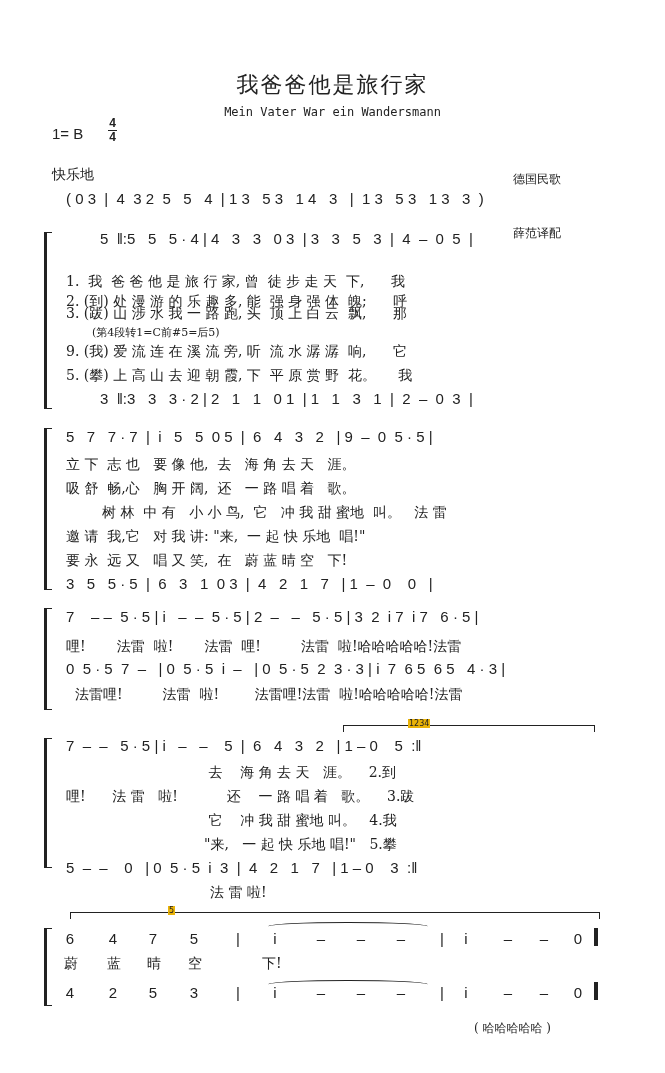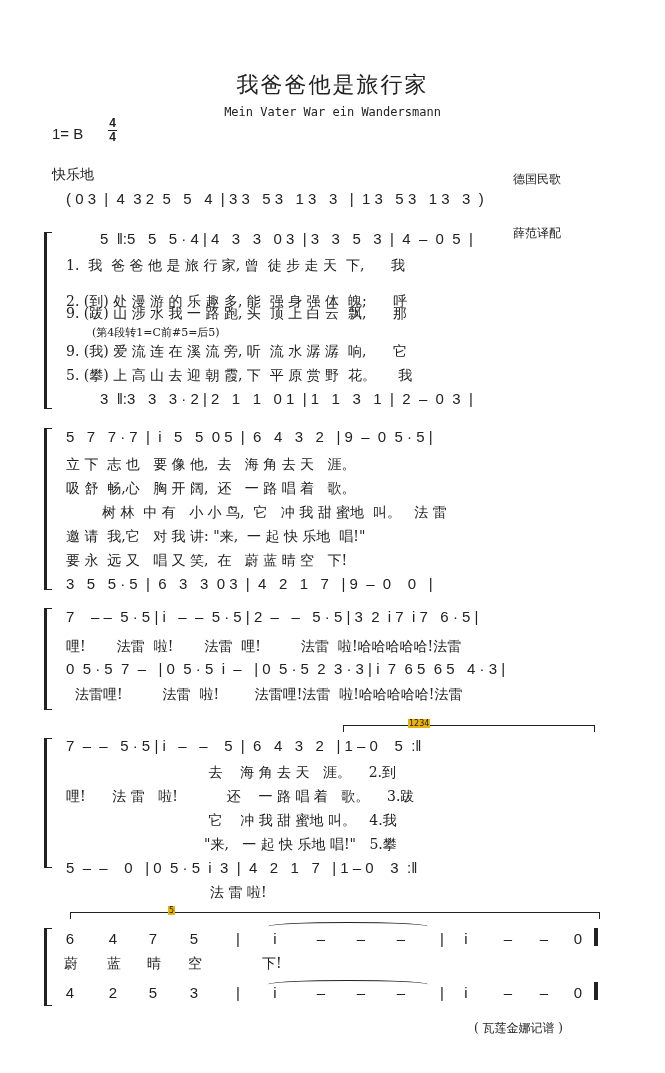--- a/index.html
+++ b/index.html
@@ -32,40 +32,40 @@
   <div>4</div>
   <div style="border-top:1px solid #222;width:9px;margin:1px auto;"></div>
   <div>4</div>
 </div>
 <div class="abs credits">
   <div>德国民歌</div>
   <div>薛范译配</div>
 </div>
 <div class="abs tempo">快乐地</div>
 
-<div class="notes" style="left:66px;top:190px;">( 0 3  |  4  3 2  5   5   4  | 3 3   5 3   1 3   3   |  1 3   5 3   1 3   3  )</div>
+<div class="notes" style="left:66px;top:190px;">( 0 3  |  4  3 2  5   5   4  | 1 3   5 3   1 4   3   |  1 3   5 3   1 3   3  )</div>
 
 <div class="bracket" style="top:232px;height:175px;"></div>
 <div class="notes" style="left:100px;top:230px;">5  ‖:5   5   5 · 4 | 4   3   3   0 3  | 3   3   5   3  |  4  –  0  5  |</div>
-<div class="lyric" style="left:66px;top:257px;text-align:center;">1.  我  爸 爸 他 是 旅 行 家, 曾  徒 步 走 天  下,      我</div>
+<div class="lyric" style="left:66px;top:273px;text-align:center;">1.  我  爸 爸 他 是 旅 行 家, 曾  徒 步 走 天  下,      我</div>
 <div class="lyric" style="left:66px;top:281px;margin-top:12px;">2. (到) 处 漫 游 的 乐 趣 多, 能  强 身 强 体  魄;      呼</div>
-<div class="lyric" style="left:66px;top:305px;">9. (跋) 山 涉 水 我 一 路 跑, 头  顶 上 白 云  飘,      那</div>
+<div class="lyric" style="left:66px;top:305px;">3. (跋) 山 涉 水 我 一 路 跑, 头  顶 上 白 云  飘,      那</div>
 <div class="lyric small-note" style="left:92px;top:325px;">(第4段转1=C前#5=后5)</div>
 <div class="lyric" style="left:66px;top:343px;">9. (我) 爱 流 连 在 溪 流 旁, 听  流 水 潺 潺  响,      它</div>
 <div class="lyric" style="left:66px;top:367px;">5. (攀) 上 高 山 去 迎 朝 霞, 下  平 原 赏 野  花。     我</div>
 <div class="notes" style="left:100px;top:390px;">3  ‖:3   3   3 · 2 | 2   1   1   0 1  | 1   1   3   1  |  2  –  0  3  |</div>
 
 <div class="bracket" style="top:428px;height:160px;"></div>
 <div class="notes" style="left:66px;top:428px;">5   7   7 · 7  |  i   5   5  0 5  |  6   4   3   2   | 9  –  0  5 · 5 |</div>
 <div class="lyric" style="left:66px;top:456px;">立 下  志 也   要 像 他,  去   海 角 去 天   涯。</div>
 <div class="lyric" style="left:66px;top:480px;">吸 舒  畅,心   胸 开 阔,  还   一 路 唱 着   歌。</div>
 <div class="lyric" style="left:66px;top:504px;margin-left:36px;">树 林  中 有   小 小 鸟,  它   冲 我 甜 蜜地  叫。   法 雷</div>
 <div class="lyric" style="left:66px;top:528px;">邀 请  我,它   对 我 讲: "来,  一 起 快 乐地  唱!"</div>
 <div class="lyric" style="left:66px;top:552px;">要 永  远 又   唱 又 笑,  在   蔚 蓝 晴 空   下!</div>
-<div class="notes" style="left:66px;top:575px;">3   5   5 · 5  |  6   3   3  0 3  |  4   2   1   7   | 9  –  0    0   |</div>
+<div class="notes" style="left:66px;top:575px;">3   5   5 · 5  |  6   3   1  0 3  |  4   2   1   7   | 1  –  0    0   |</div>
 
 <div class="bracket" style="top:608px;height:100px;"></div>
 <div class="notes" style="left:66px;top:608px;">7    – –  5 · 5 | i   –  –  5 · 5 | 2  –   –   5 · 5 | 3  2  i 7  i 7   6 · 5 |</div>
 <div class="lyric" style="left:66px;top:638px;">哩!       法雷  啦!       法雷  哩!         法雷  啦!哈哈哈哈哈!法雷</div>
 <div class="notes" style="left:66px;top:660px;">0  5 · 5  7  –   | 0  5 · 5  i  –   | 0  5 · 5  2  3 · 3 | i  7  6 5  6 5   4 · 3 |</div>
 <div class="lyric" style="left:66px;top:686px;">  法雷哩!         法雷  啦!        法雷哩!法雷  啦!哈哈哈哈哈!法雷</div>
 
 <div class="volta" style="left:343px;top:725px;width:250px;"></div>
 <div class="volta-label" style="left:408px;top:719px;">1234</div>
 <div class="bracket" style="top:738px;height:128px;"></div>
@@ -121,13 +121,13 @@
   <span class="note-cell" style="left:353px;top:984px;width:16px;">–</span>
   <span class="note-cell" style="left:393px;top:984px;width:16px;">–</span>
   <span class="note-cell" style="left:434px;top:984px;width:16px;">|</span>
   <span class="note-cell" style="left:458px;top:984px;width:16px;">i</span>
   <span class="note-cell" style="left:500px;top:984px;width:16px;">–</span>
   <span class="note-cell" style="left:536px;top:984px;width:16px;">–</span>
   <span class="note-cell" style="left:570px;top:984px;width:16px;">0</span>
   <span class="note-cell" style="left:594px;top:982px;width:4px;height:18px;background:#222;"></span>
 </div>
 
-<div class="abs footer">( 瓦莲金娜记谱 )</div>
+<div class="abs footer">( 哈哈哈哈哈 )</div>
 
 </body></html>

